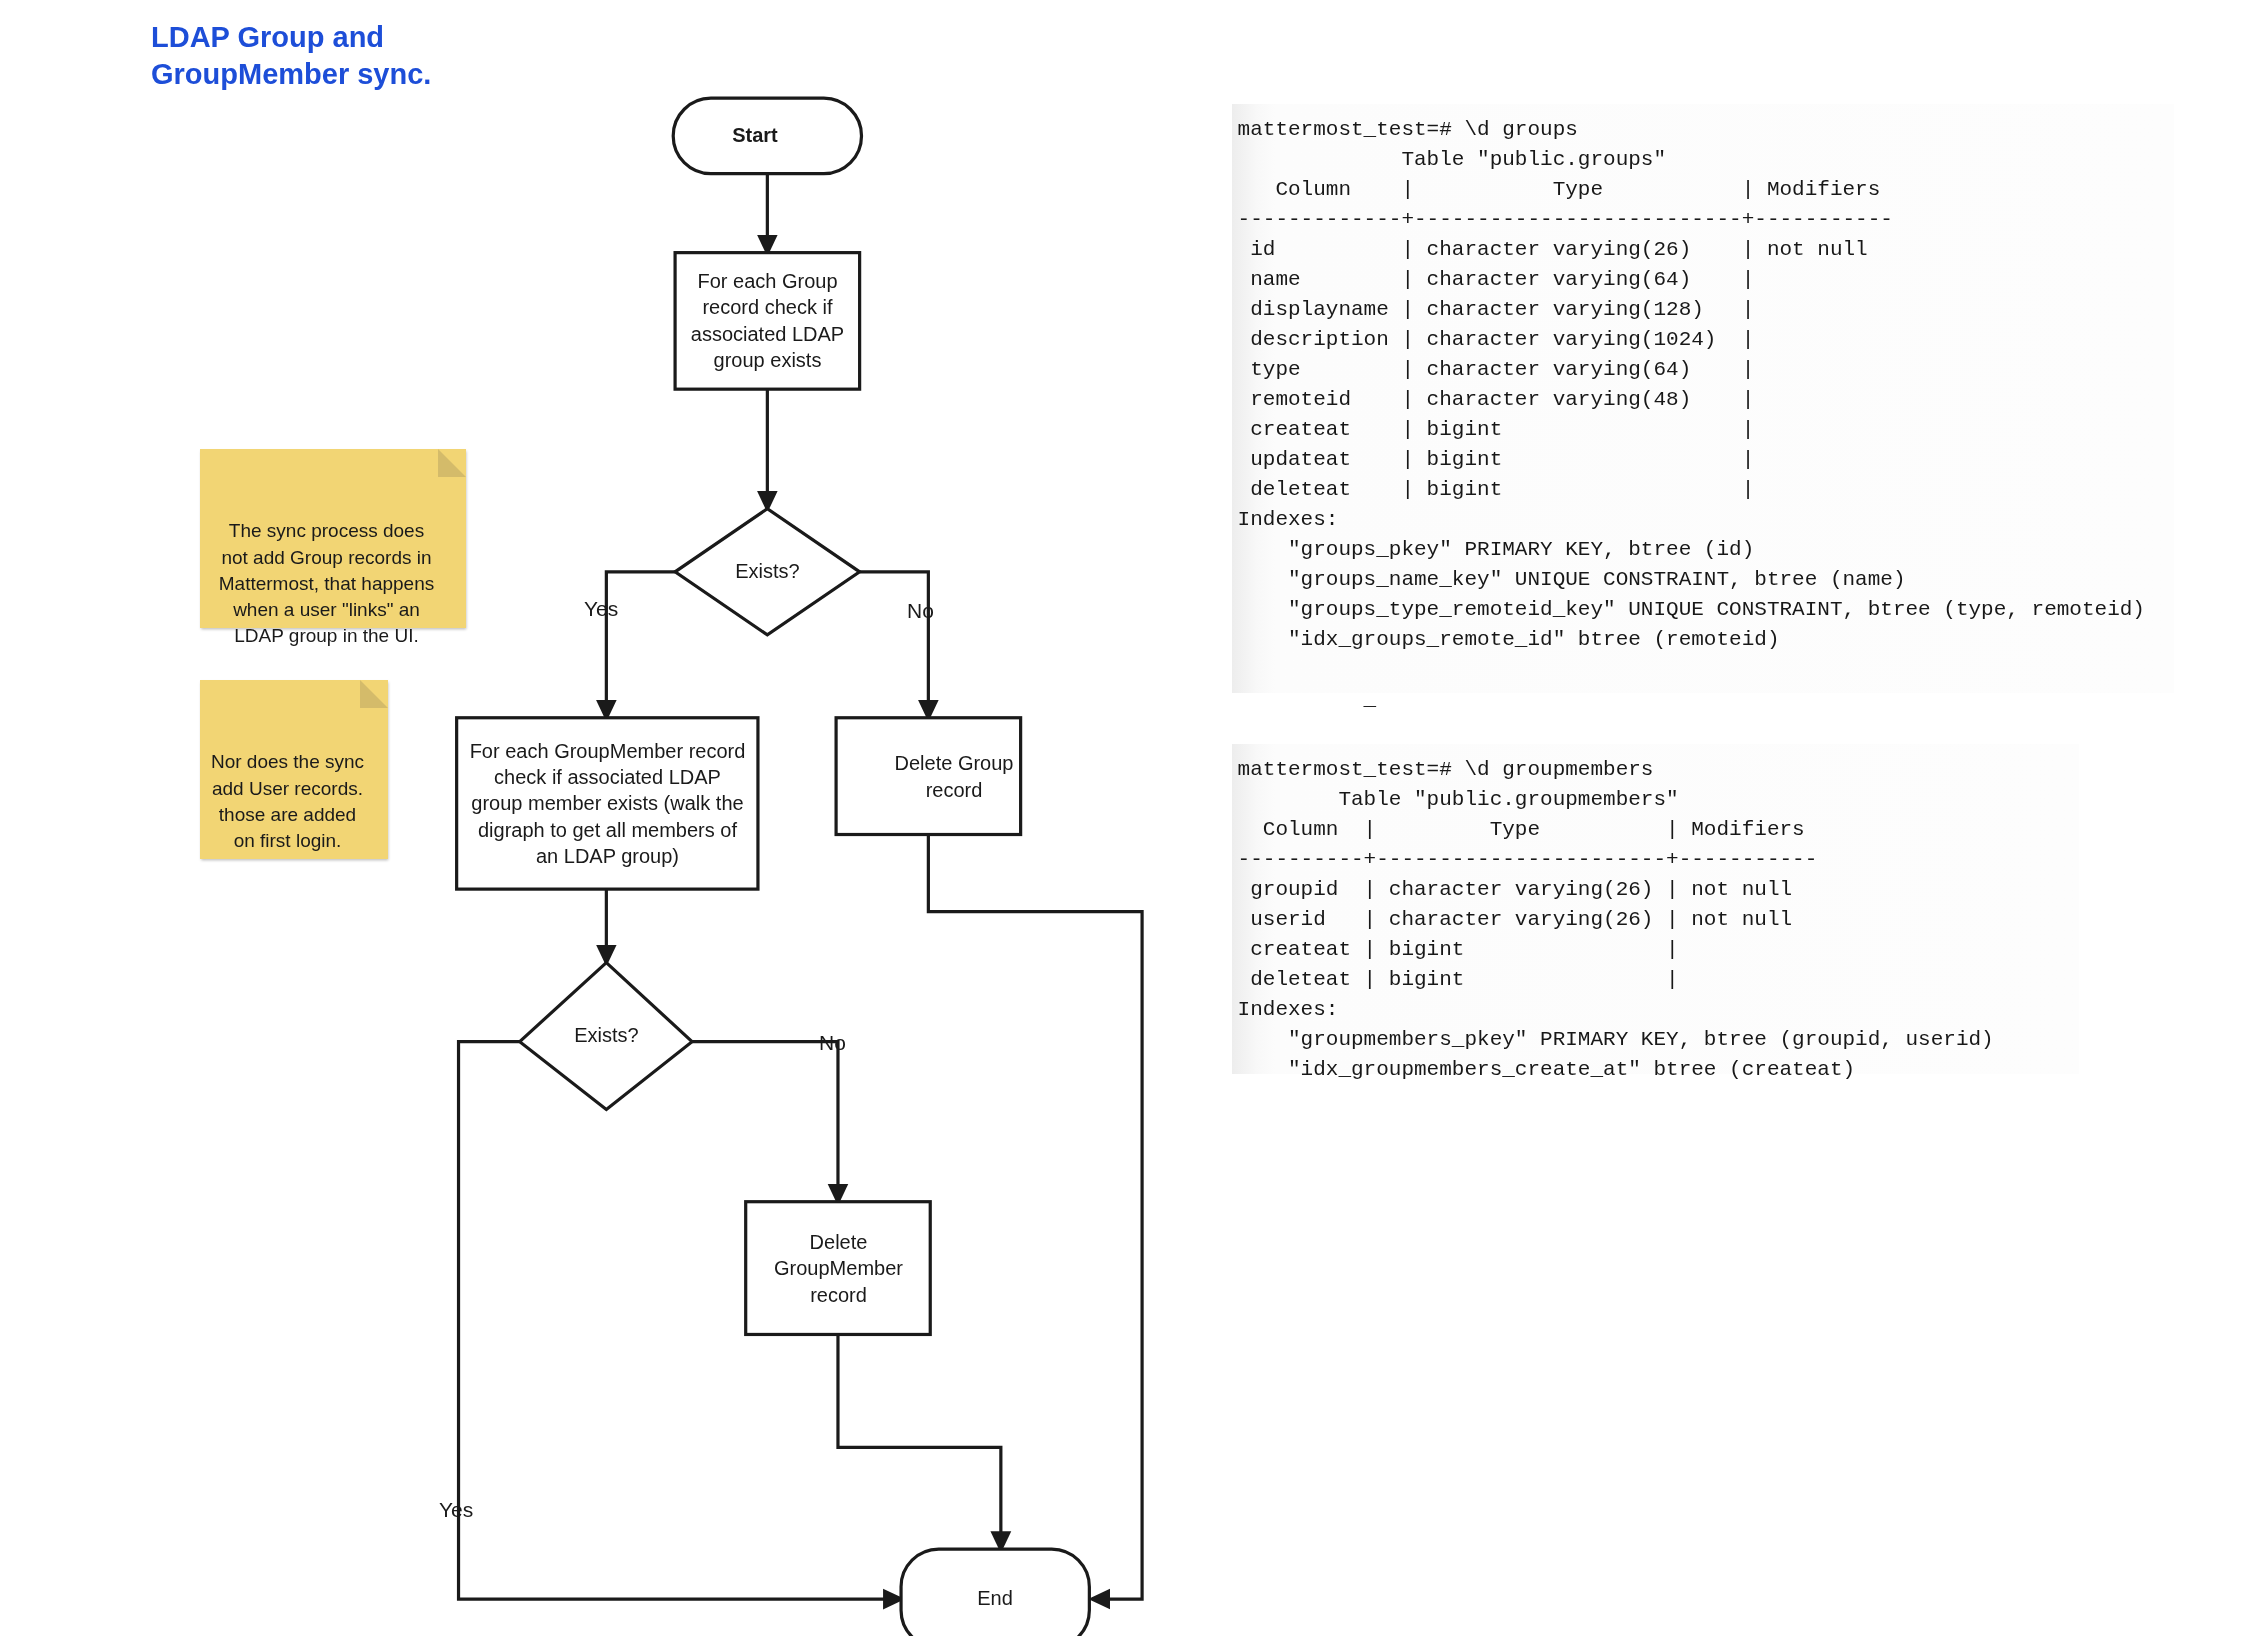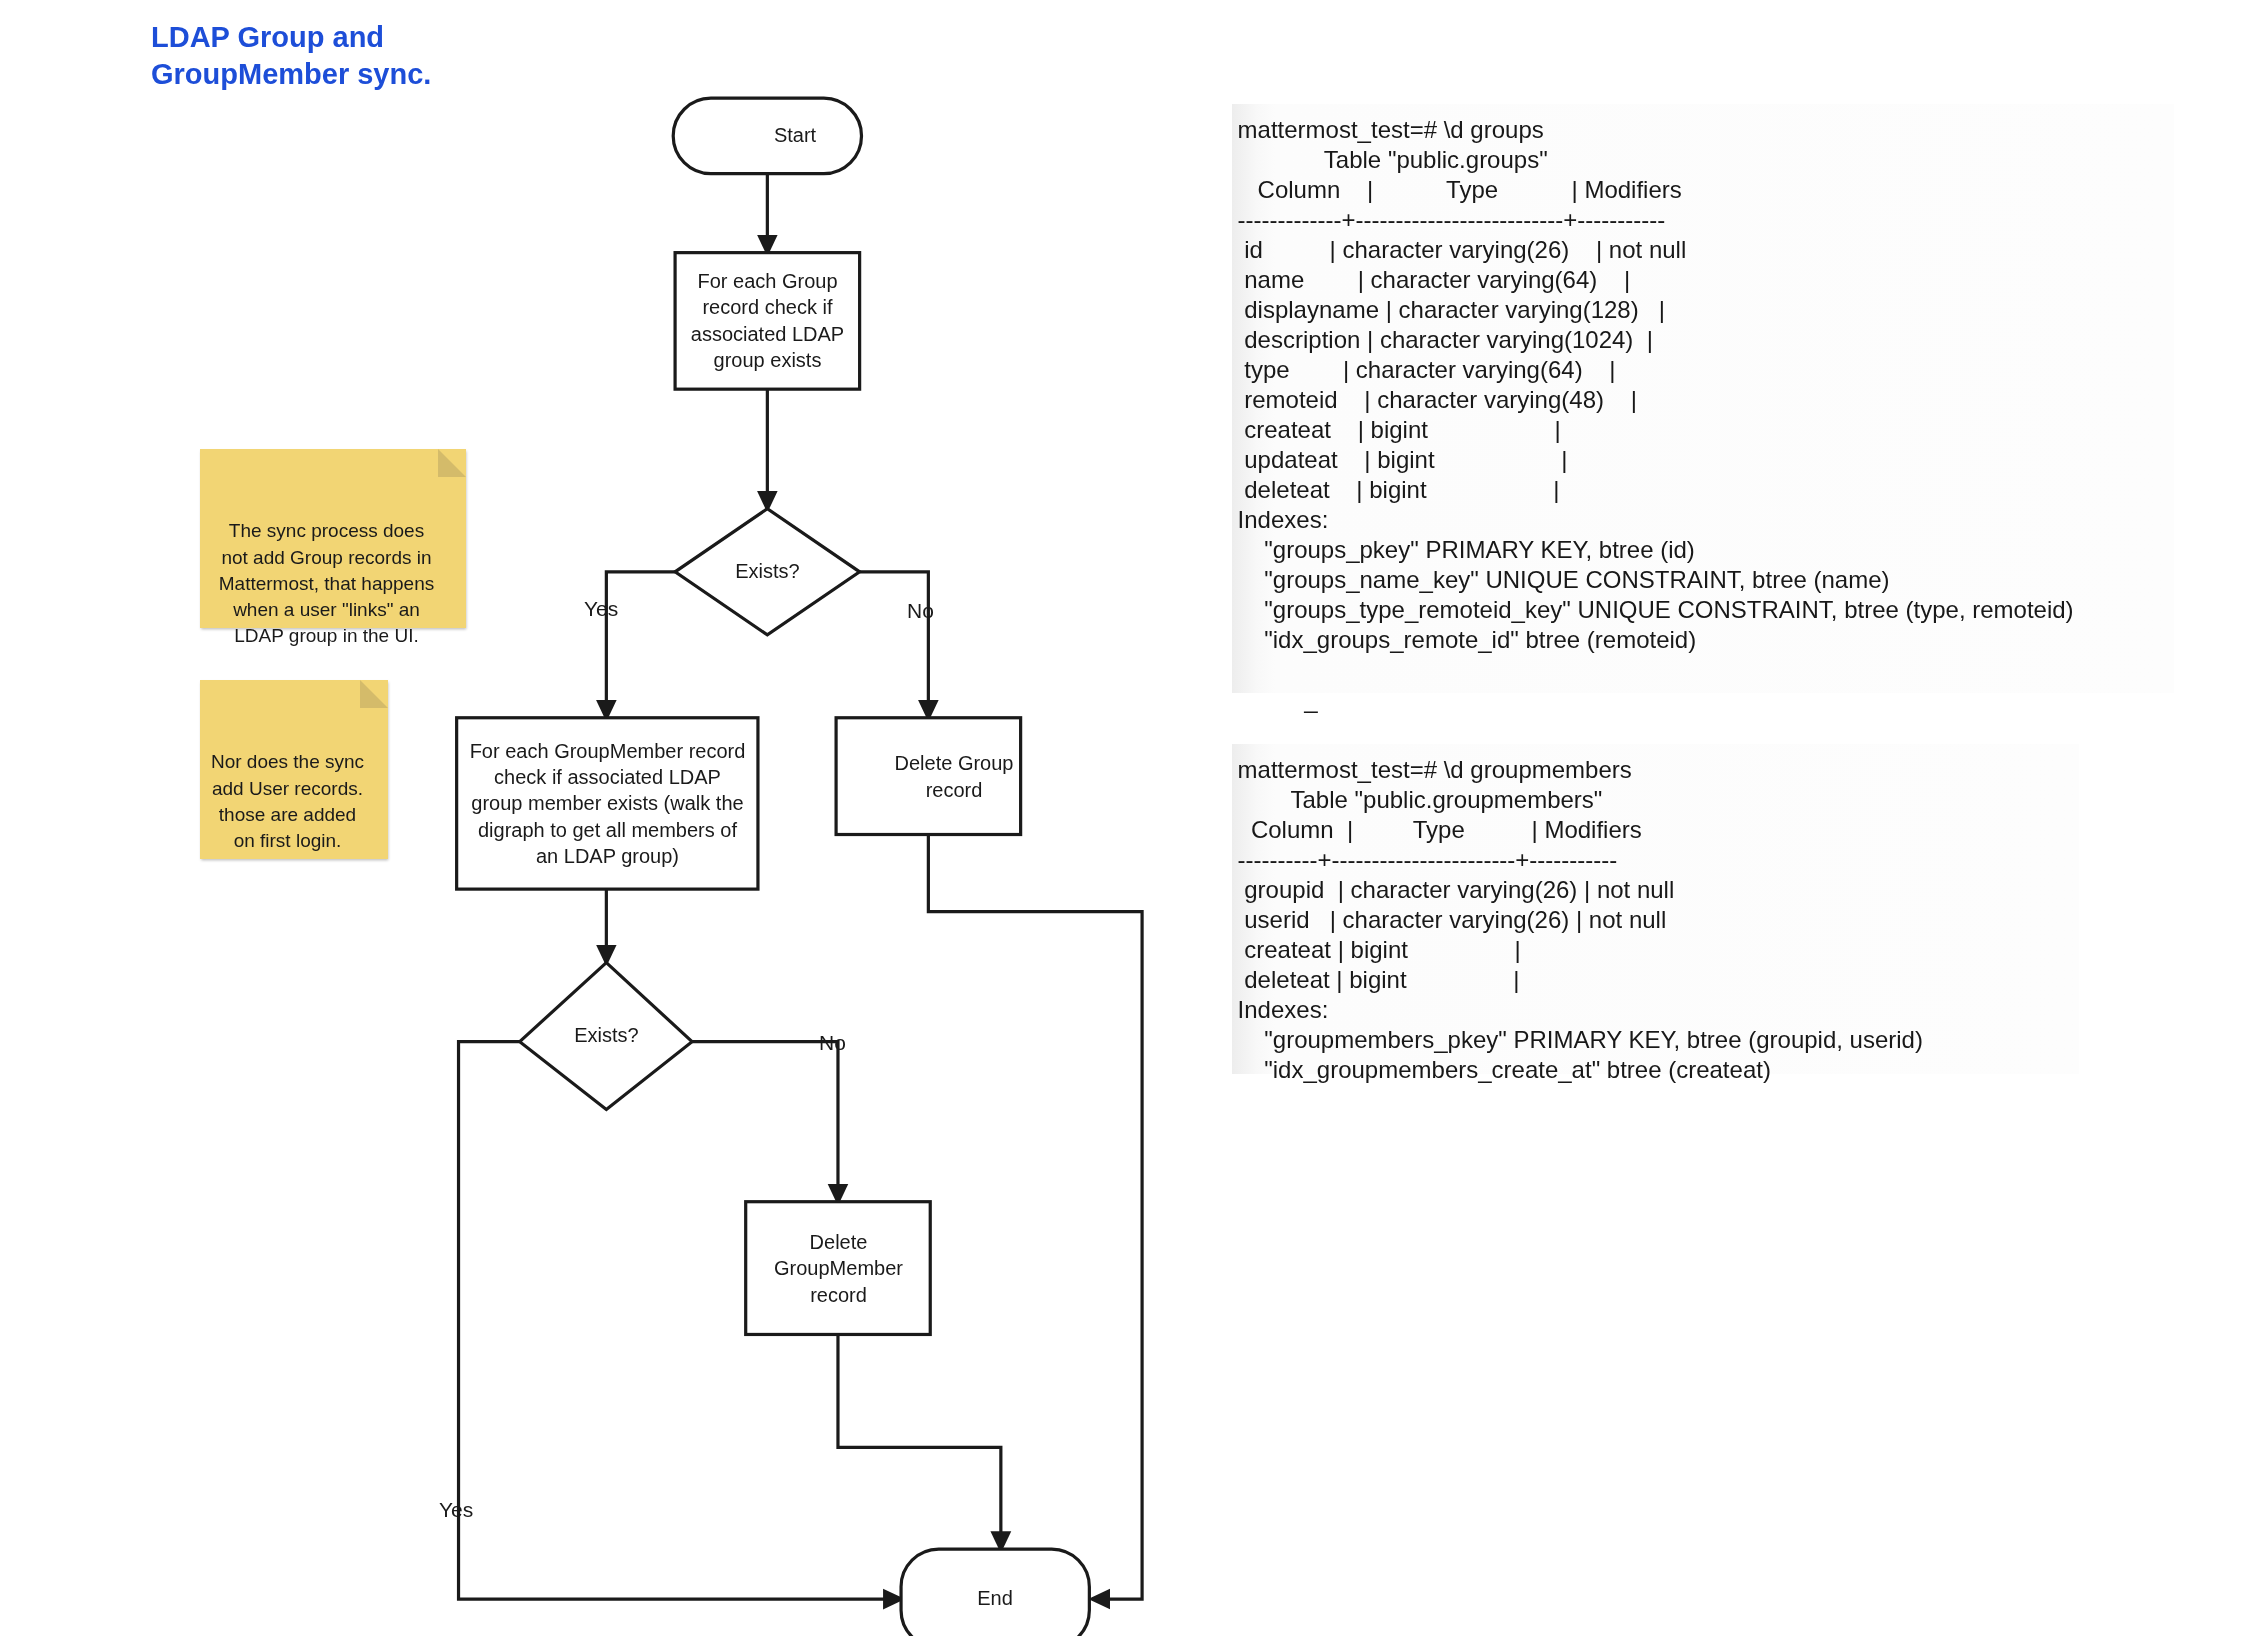--- a/index.html
+++ b/index.html
@@ -45,22 +45,22 @@
     clip-path:polygon(0 0,100% 100%,0 100%);
   }
   .sticky .sticky-text{display:block;padding:17px 13px 0 0;}
   #sticky-note-1{left:200px;top:449px;width:266px;height:179px;}
   #sticky-note-2{left:200px;top:680px;width:188px;height:179px;}
 
   
   .term{
     position:absolute;
     background:linear-gradient(to right,#ededed 0px,#f8f8f8 24.5px,#fcfcfc 43px,#fdfdfd 100%);
-    font-family:Liberation Sans, sans-serif;
-    font-size:24px;line-height:30px;
+    font-family:Liberation Mono, monospace;
+    font-size:21px;line-height:30px;
     color:#181818;
     white-space:pre;
     box-sizing:border-box;
     padding:11.3px 0 11.3px 0;
     letter-spacing:0px;
   }
   .term .ln{display:block;padding-left:5.6px;}
   #terminal-groups{left:1232px;top:104px;width:942px;height:589px;}
   #terminal-groupmembers{left:1232px;top:744px;width:847px;height:330px;}
 </style>
@@ -110,21 +110,21 @@
 
     <rect x="888" y="762" width="196" height="124" fill="#ffffff" stroke="#1a1a1a" stroke-width="3.4"></rect>
 
     <polygon points="644,1022 735,1106 644,1178 552,1106" fill="#ffffff" stroke="#1a1a1a" stroke-width="3.4"></polygon>
 
     <rect x="792" y="1276" width="196" height="141" fill="#ffffff" stroke="#1a1a1a" stroke-width="3.4"></rect>
 
     <rect x="957" y="1645" width="200" height="105" rx="40" ry="40" fill="#ffffff" stroke="#1a1a1a" stroke-width="3.4"></rect>
   </svg>
 
-  <div class="node-label" style="left:701px;top:98px;width:188px;height:75px;">Start</div>
+  <div class="node-label" style="left:661px;top:98px;width:188px;height:75px;font-weight:bold;">Start</div>
 
   <div class="node-label" style="left:675px;top:252px;width:185px;height:137px;">For each Group
 record check if
 associated LDAP
 group exists</div>
 
   <div class="node-label" style="left:694px;top:508px;width:147px;height:126px;">Exists?</div>
 
   <div class="node-label" style="left:457px;top:718px;width:301px;height:171px;">For each GroupMember record
 check if associated LDAP

